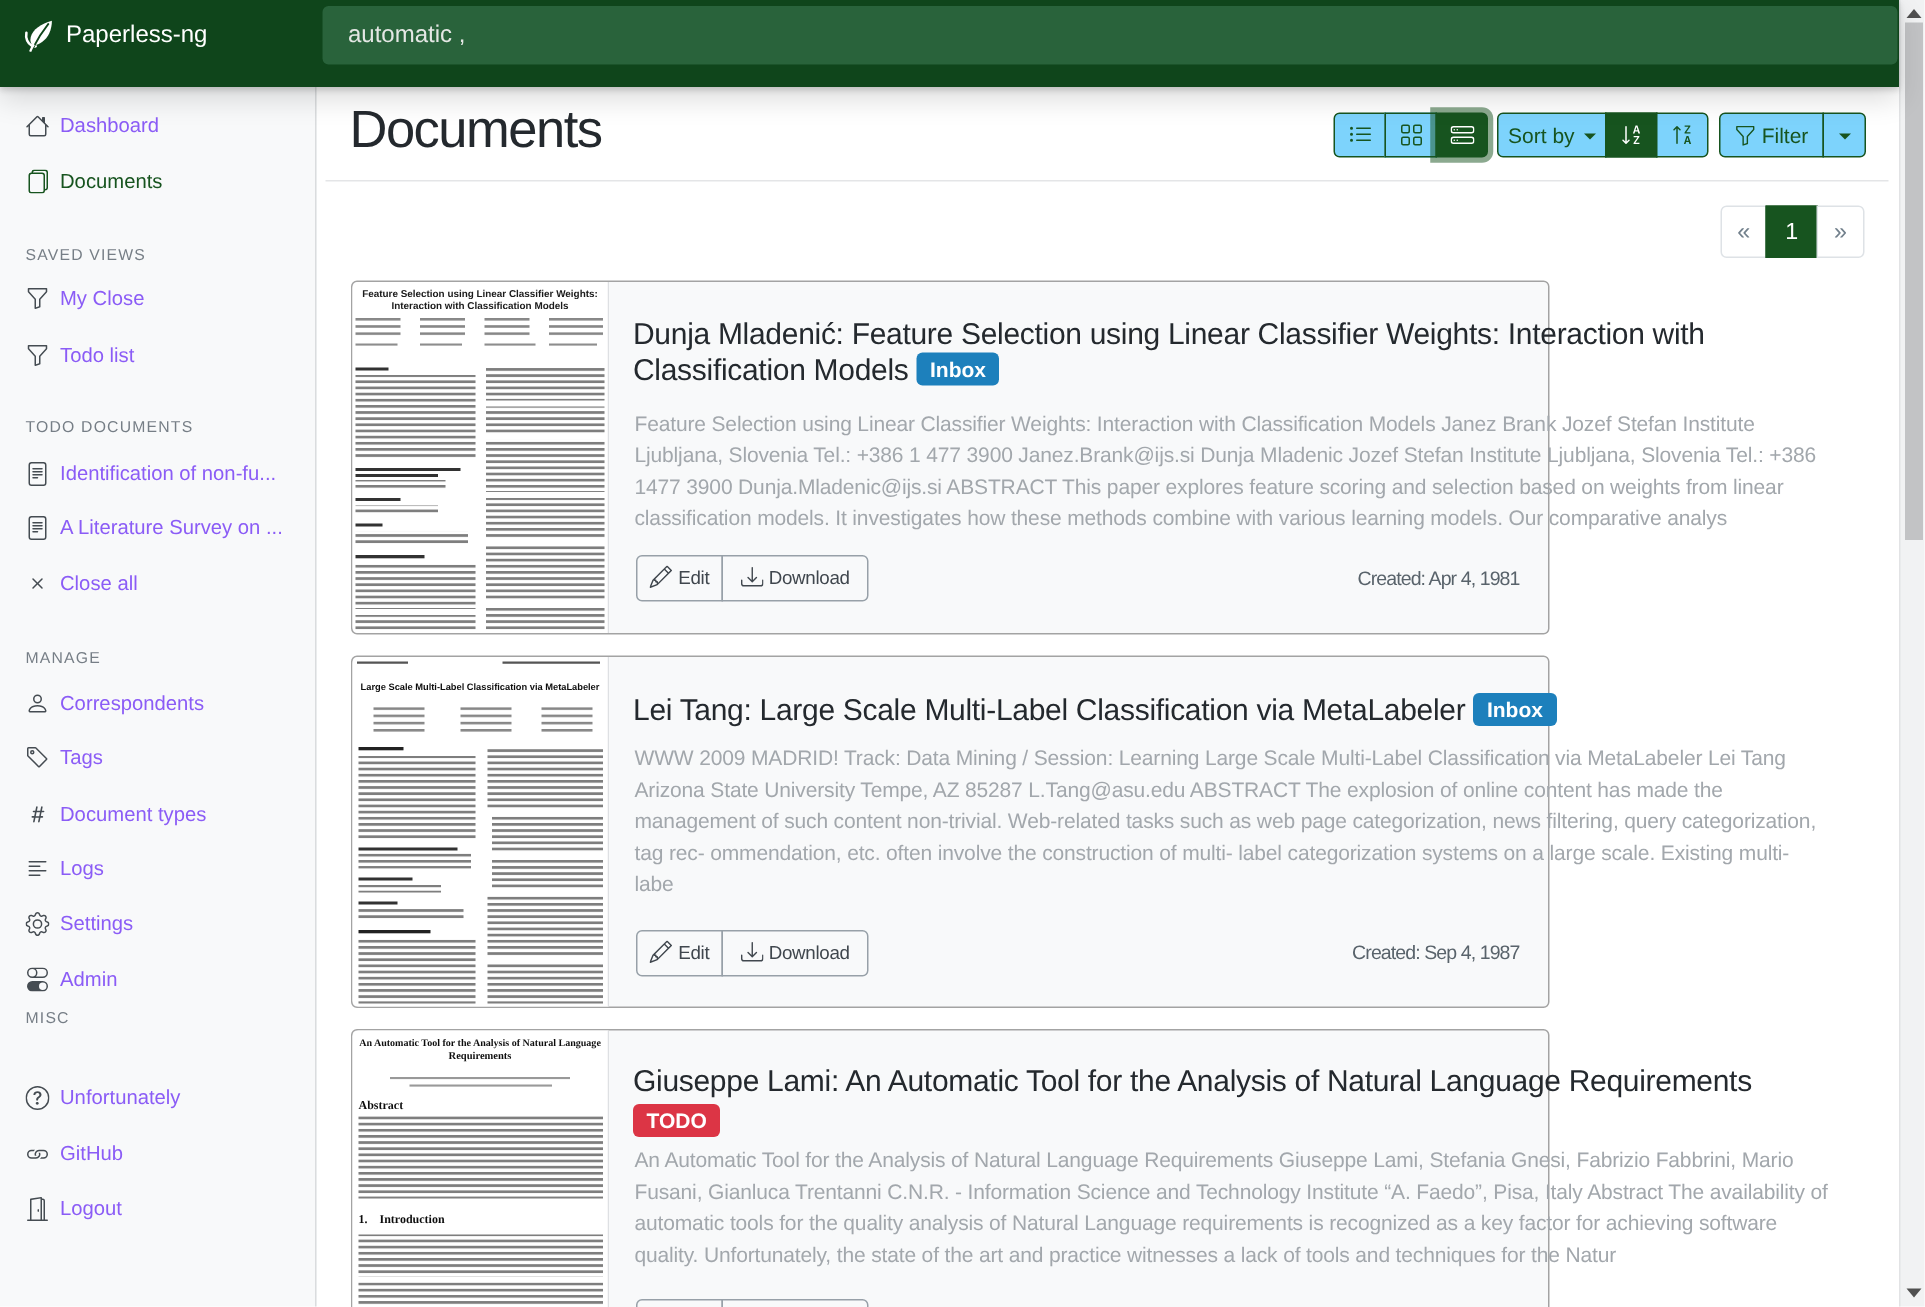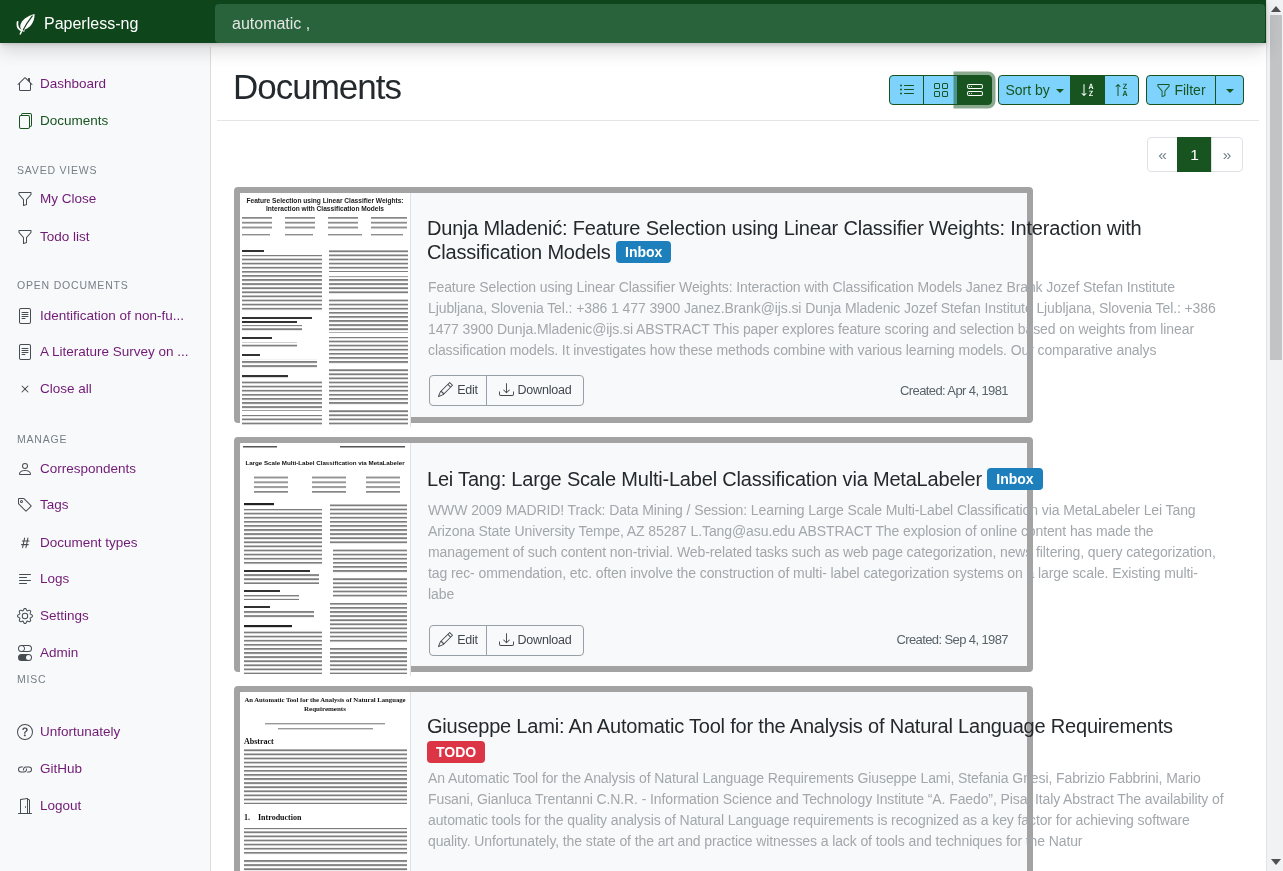--- a/index.html
+++ b/index.html
@@ -1,31 +1,31 @@
 <!DOCTYPE html>
 <html><head>
 <meta charset="utf-8">
 <style>
 * { margin:0; padding:0; box-sizing:border-box; }
 html,body { width:1283px; height:871px; overflow:hidden; background:#fff;
   font-family:"Liberation Sans", sans-serif; }
 
-#navbar { position:absolute; left:0; top:0; width:1266px; height:43px;
+#navbar { position:absolute; left:0; top:0; width:1266px; height:58px;
   background:#0f451b; box-shadow:0 2px 4px rgba(0,0,0,.16), 0 8px 18px rgba(0,0,0,.14); z-index:10; }
 #brand { position:absolute; left:16px; top:0; height:47px; color:#fff;
   font-size:16px; line-height:47px; }
 #brand svg { position:absolute; left:0; top:13px; }
 #brand span { position:absolute; left:28px; top:0; white-space:nowrap; }
 #search { position:absolute; left:215px; top:4px; width:1050px; height:39px;
   background:#29633b; border-radius:4px; color:#e4e7e4; font-size:16px;
   line-height:39px; padding-left:17px; }
 
 #sidebar { position:absolute; left:0; top:47px; width:211px; height:824px;
   background:#f8f9fa; border-right:1px solid #dadcde; z-index:5; }
-.sitem { position:absolute; left:0; width:211px; height:24px; color:#701a75;
+.sitem { position:absolute; left:0; width:211px; height:24px; color:#8b5cf6;
   font-size:13.5px; letter-spacing:0px; line-height:24px; }
 .sitem svg { position:absolute; left:17px; top:4px; }
 .sitem .txt { position:absolute; left:40px; top:0; white-space:nowrap; }
 .shead { position:absolute; left:17px; width:194px; height:16px; color:#767e86;
   font-size:10.5px; line-height:16px; letter-spacing:.8px; white-space:nowrap; }
 .active { color:#17541f; }
 
 #main { position:absolute; left:212px; top:47px; width:1054px; height:824px;
   background:#fff; }
 #pgtitle { position:absolute; left:233px; top:65px; font-size:35px;
@@ -35,21 +35,21 @@
 
 .btn { position:absolute; border:1px solid #17541f; background:#7dd3fc;
   color:#17541f; font-size:14px; }
 .btn svg { display:block; margin:auto; }
 .btnfill { background:#17541f; color:#fff; }
 
 .pg { position:absolute; top:137px; height:35px; border:1px solid #dee2e6;
   background:#fff; color:#72808c; font-size:15.5px; text-align:center; }
 
 .card { position:absolute; left:234px; width:799px; background:#f8f9fa;
-  border:6px solid #a3a3a3; border-radius:4px; }
+  border:1px solid #a3a3a3; border-radius:4px; }
 .thumb { position:absolute; left:0; top:0; width:171px; background:#fff;
   border-right:1px solid #dee0e3; border-radius:4px 0 0 4px; overflow:hidden; }
 .ctitle { position:absolute; left:187px; color:#24292e; font-size:20px;
   line-height:24.2px; letter-spacing:-0.2px; white-space:nowrap; }
 .badge { display:inline-block; border-radius:4px; color:#fff; font-size:14px;
   font-weight:bold; padding:0 9px; height:22px; line-height:22px;
   vertical-align:2px; letter-spacing:0; }
 .binbox { background:#1d80bc; }
 .btodo { background:#dc3545; }
 .cbody { position:absolute; left:188px; color:#a2a7ac; font-size:14px;
@@ -99,21 +99,21 @@
         <path d="M1.5 1.5A.5.5 0 0 1 2 1h12a.5.5 0 0 1 .5.5v2a.5.5 0 0 1-.128.334L10 8.692V13.5a.5.5 0 0 1-.342.474l-3 1A.5.5 0 0 1 6 14.5V8.692L1.628 3.834A.5.5 0 0 1 1.5 3.5v-2zm1 .5v1.308l4.372 4.858A.5.5 0 0 1 7 8.5v5.306l2-.666V8.5a.5.5 0 0 1 .128-.334L13.5 3.308V2h-11z"></path>
       </svg>
     <span class="txt">My Close</span>
   </div>
   <div class="sitem" style="top:178px;">
     <svg width="16" height="16" viewBox="0 0 16 16" fill="#454c52">
         <path d="M1.5 1.5A.5.5 0 0 1 2 1h12a.5.5 0 0 1 .5.5v2a.5.5 0 0 1-.128.334L10 8.692V13.5a.5.5 0 0 1-.342.474l-3 1A.5.5 0 0 1 6 14.5V8.692L1.628 3.834A.5.5 0 0 1 1.5 3.5v-2zm1 .5v1.308l4.372 4.858A.5.5 0 0 1 7 8.5v5.306l2-.666V8.5a.5.5 0 0 1 .128-.334L13.5 3.308V2h-11z"></path>
       </svg>
     <span class="txt">Todo list</span>
   </div>
-  <div class="shead" style="top:230px;">OPEN DOCUMENTS</div>
+  <div class="shead" style="top:230px;">TODO DOCUMENTS</div>
   <div class="sitem" style="top:257px;">
     <svg width="16" height="16" viewBox="0 0 16 16" fill="#454c52">
         <path d="M5 4a.5.5 0 0 0 0 1h6a.5.5 0 0 0 0-1H5zm-.5 2.5A.5.5 0 0 1 5 6h6a.5.5 0 0 1 0 1H5a.5.5 0 0 1-.5-.5zM5 8a.5.5 0 0 0 0 1h6a.5.5 0 0 0 0-1H5zm0 2a.5.5 0 0 0 0 1h3a.5.5 0 0 0 0-1H5z"></path>
         <path d="M2 2a2 2 0 0 1 2-2h8a2 2 0 0 1 2 2v12a2 2 0 0 1-2 2H4a2 2 0 0 1-2-2V2zm10-1H4a1 1 0 0 0-1 1v12a1 1 0 0 0 1 1h8a1 1 0 0 0 1-1V2a1 1 0 0 0-1-1z"></path>
       </svg>
     <span class="txt">Identification of non-fu...</span>
   </div>
   <div class="sitem" style="top:293px;">
     <svg width="16" height="16" viewBox="0 0 16 16" fill="#454c52">
         <path d="M5 4a.5.5 0 0 0 0 1h6a.5.5 0 0 0 0-1H5zm-.5 2.5A.5.5 0 0 1 5 6h6a.5.5 0 0 1 0 1H5a.5.5 0 0 1-.5-.5zM5 8a.5.5 0 0 0 0 1h6a.5.5 0 0 0 0-1H5zm0 2a.5.5 0 0 0 0 1h3a.5.5 0 0 0 0-1H5z"></path>

